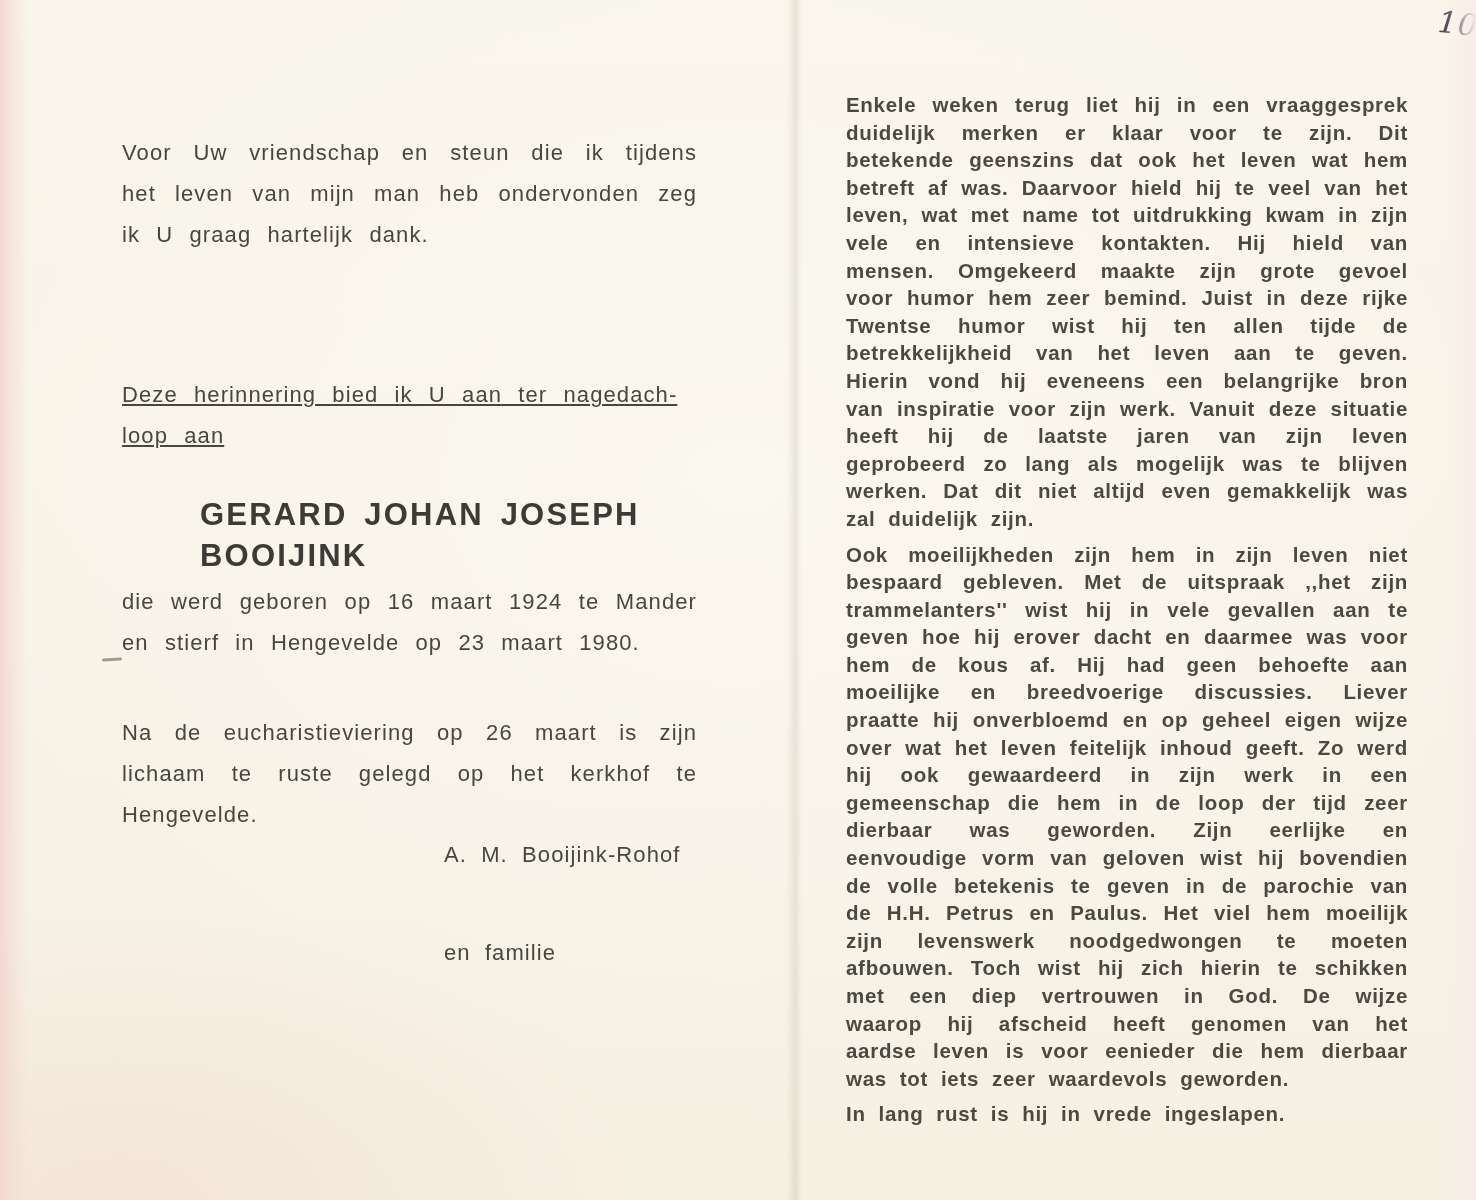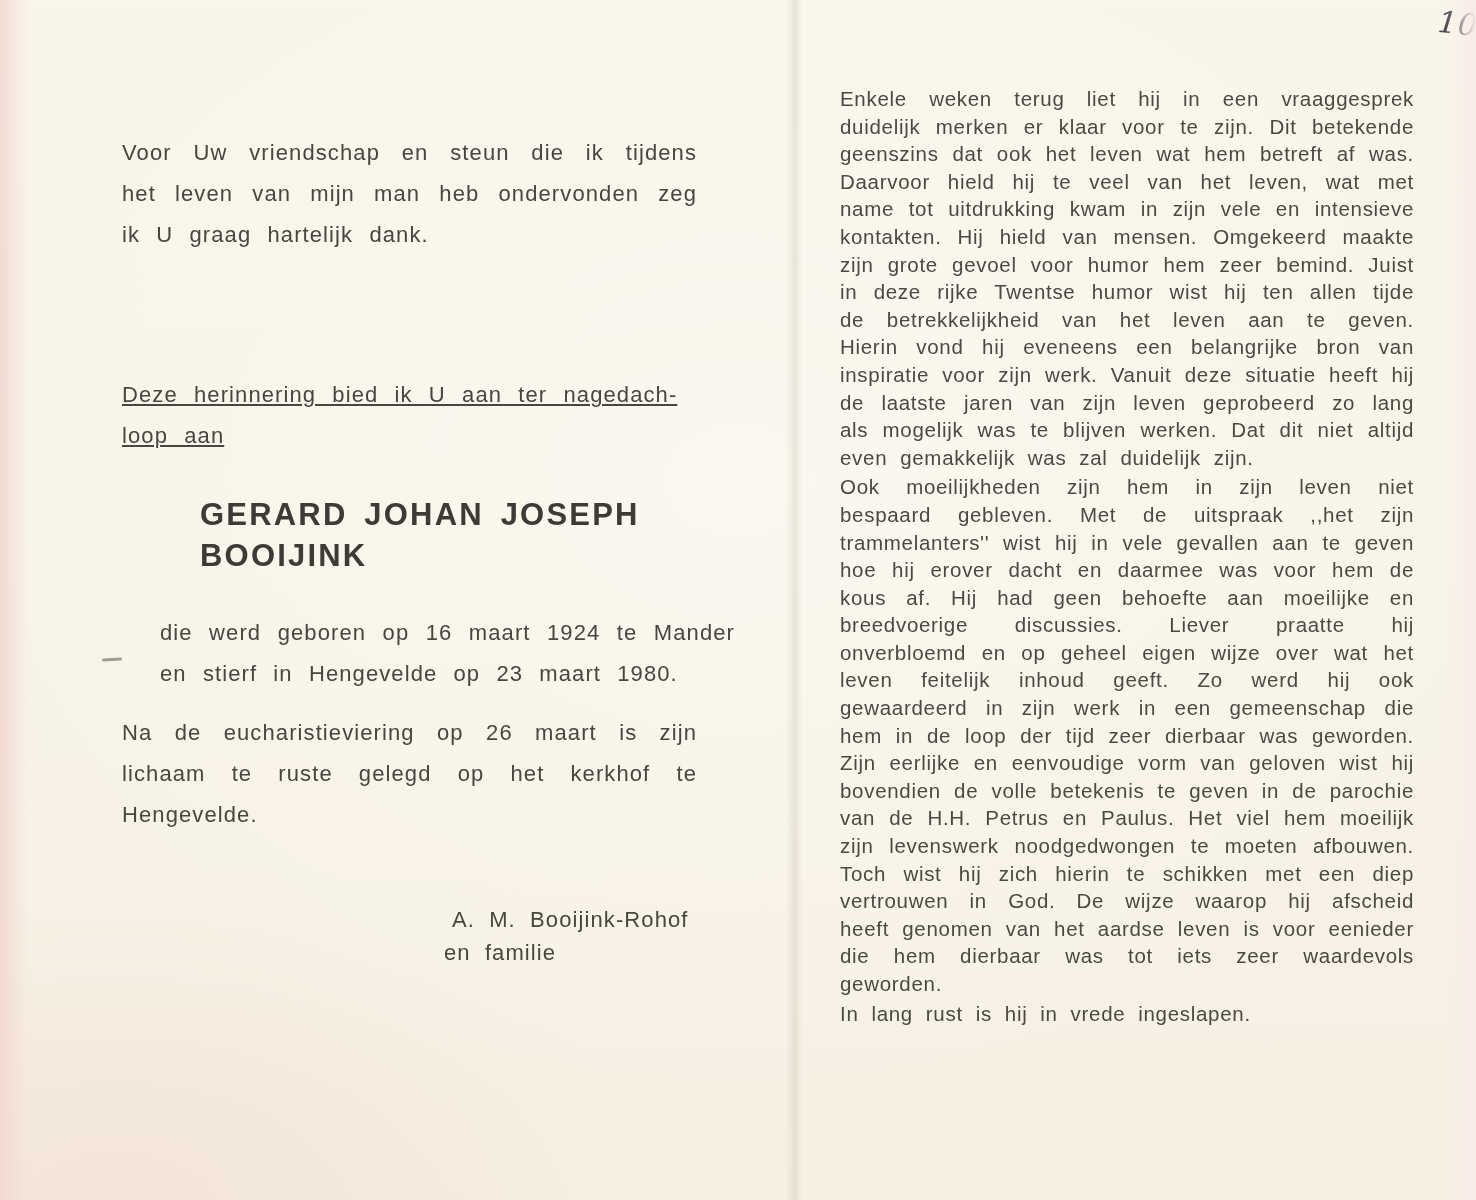--- a/index.html
+++ b/index.html
@@ -76,49 +76,50 @@
     top: 486px;
     margin: 8px;
     font-size: 31px;
     line-height: 41px;
     font-weight: bold;
     letter-spacing: 2.2px;
     word-spacing: 6px;
     color: #3c3b35;
     text-align: left;
   }
-  .block.birth-death { top: 612px; margin-left: 38px; }
+  .block.birth-death { top: 581px; }
   .block.funeral     { top: 712px; }
   .sig {
     position: absolute;
     left: 444px;
     margin: 0;
     font-size: 22px;
     letter-spacing: 1.1px;
     word-spacing: 7px;
     white-space: nowrap;
   }
-  .sig.sig-name   { top: 907px; margin-left: 8px; }
+  .sig.sig-name   { top: 842px; }
   .sig.sig-family { top: 940px; }
 
   
   .page-right .text-col {
     position: absolute;
     left: 48px;   
     top: 83px;
     width: 578px;
   }
   .page-right p {
-    margin: 2px;
+    margin: 8px;
     font-size: 20.5px;
     line-height: 27.6px;
     letter-spacing: 0.7px;
     word-spacing: 6.5px;
     text-align: justify;
     color: #4a4942;
+    font-weight: bold;
   }
 
   
   .page-number {
     position: absolute;
     left: 1438px;
     top: 6px;
     font-family: "DejaVu Serif", serif;
     font-style: italic;
     font-size: 30px;

